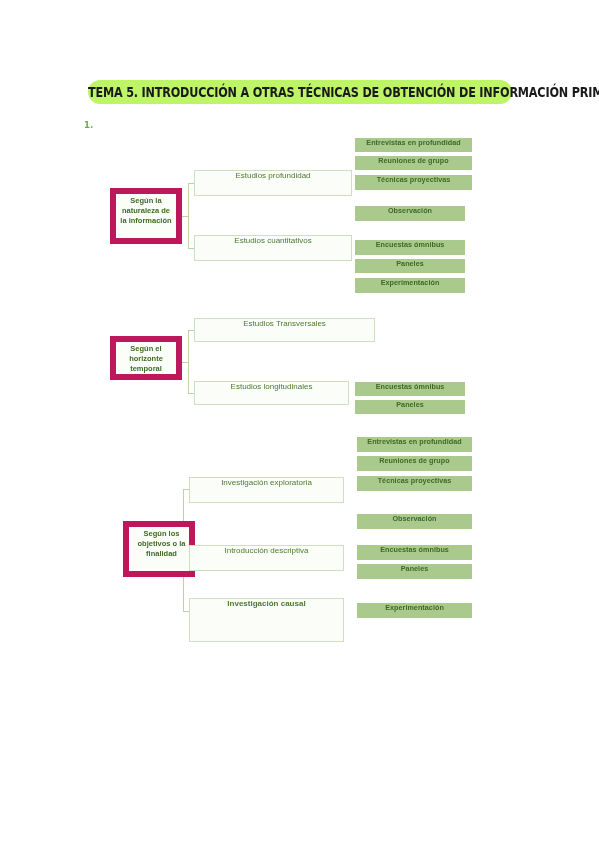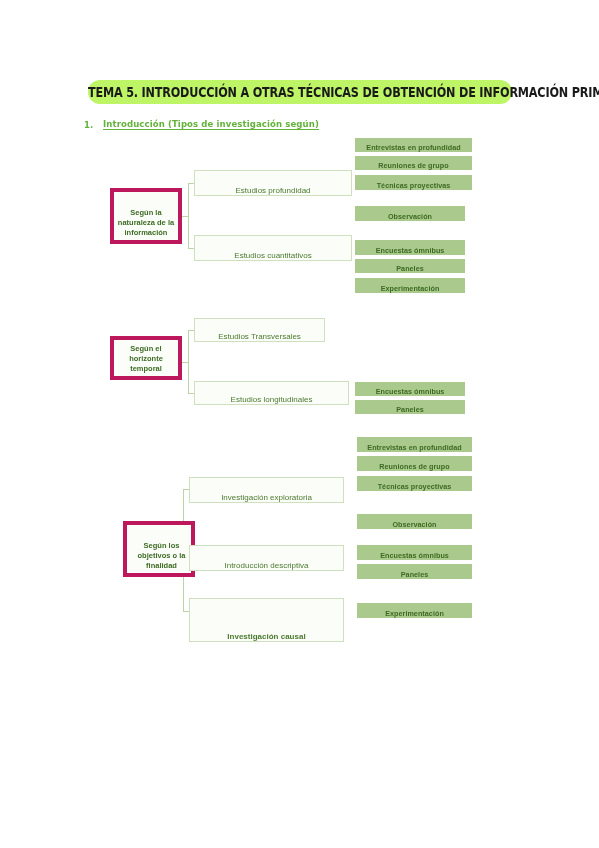--- a/index.html
+++ b/index.html
@@ -68,27 +68,27 @@
     text-underline-offset: 2px;
     letter-spacing: 0.1px;
     white-space: nowrap;
   }
 
   
   .box {
     position: absolute;
     box-sizing: border-box;
     display: flex;
-    align-items: flex-end;
+    align-items: flex-start;
     justify-content: center;
     text-align: center;
   }
   .box-root {
     background: #fbfdf9;
-    border: 4px solid #be185d;
+    border: 6px solid #be185d;
     color: #3d6b23;
     font-size: 7.5px;
     font-weight: bold;
     line-height: 1.35;
     padding: 2px 3px;
   }
   .box-mid {
     background: #fbfdf9;
     border: 1px solid #cfe0bf;
     color: #4b7a2e;
@@ -119,21 +119,20 @@
 </head>
 <body>
 
 <div id="page">
 
   <div class="banner">
     <div class="banner-text">TEMA 5. INTRODUCCIÓN A OTRAS TÉCNICAS DE OBTENCIÓN DE INFORMACIÓN PRIMARIA</div>
   </div>
 
   <div class="sec-num">1.</div>
-  <div class="sec-title">Introducción (Tipos de investigación según)</div>
 
   <div>
 
     <div class="spine" style="left:188px; top:183px; height:66px;"></div>
     <div class="stub" style="left:182px; top:216px; width:7px;"></div>
     <div class="stub" style="left:188px; top:183px; width:7px;"></div>
     <div class="stub" style="left:188px; top:248px; width:7px;"></div>
 
     <div class="box box-root" style="left:110px; top:188px; width:72px; height:56px;">
       <span>Según la naturaleza de la información</span>
@@ -174,21 +173,21 @@
 
     <div class="spine" style="left:188px; top:330px; height:63px;"></div>
     <div class="stub" style="left:182px; top:362px; width:7px;"></div>
     <div class="stub" style="left:188px; top:330px; width:7px;"></div>
     <div class="stub" style="left:188px; top:393px; width:7px;"></div>
 
     <div class="box box-root" style="left:110px; top:336px; width:72px; height:44px;">
       <span>Según el horizonte temporal</span>
     </div>
 
-    <div class="box box-mid" style="left:194px; top:318px; width:131px; height:24px;">
+    <div class="box box-mid" style="left:194px; top:318px; width:181px; height:24px;">
       <span>Estudios Transversales</span>
     </div>
     <div class="box box-mid" style="left:194px; top:381px; width:155px; height:24px;">
       <span>Estudios longitudinales</span>
     </div>
 
     <div class="box box-leaf" style="left:355px; top:382px; width:110px; height:14px;">
       <span>Encuestas ómnibus</span>
     </div>
     <div class="box box-leaf" style="left:355px; top:400px; width:110px; height:14px;">

